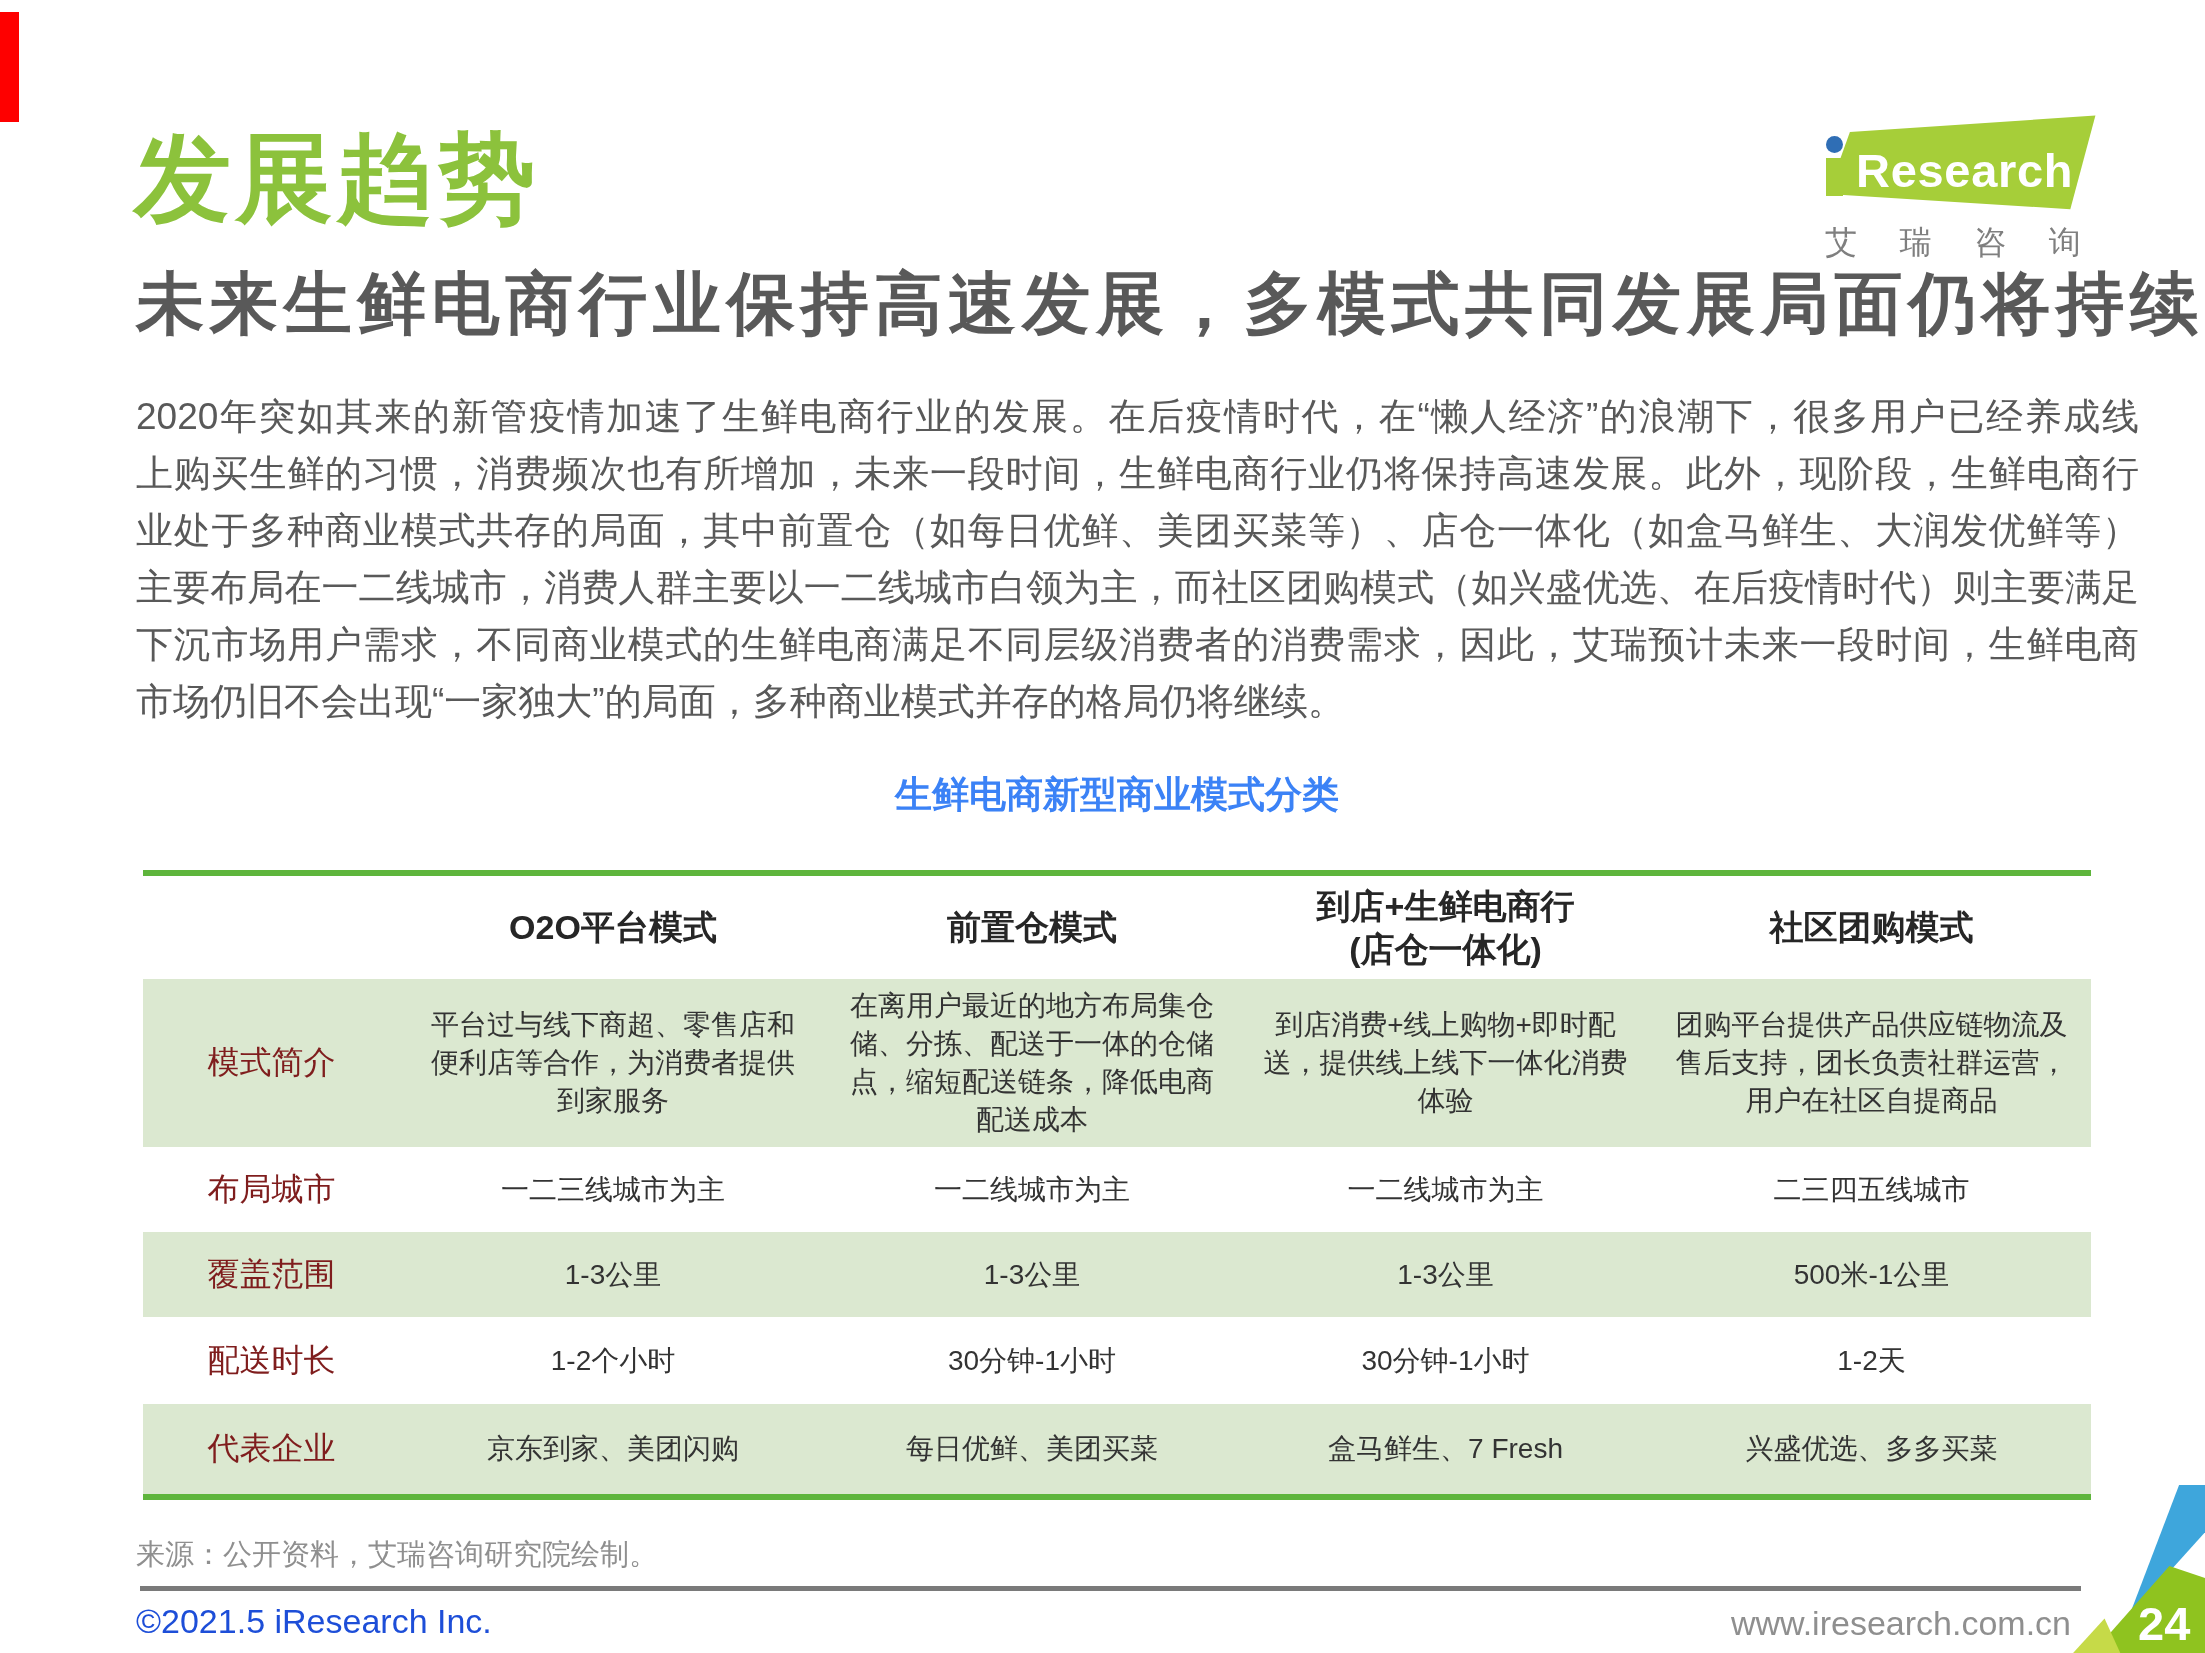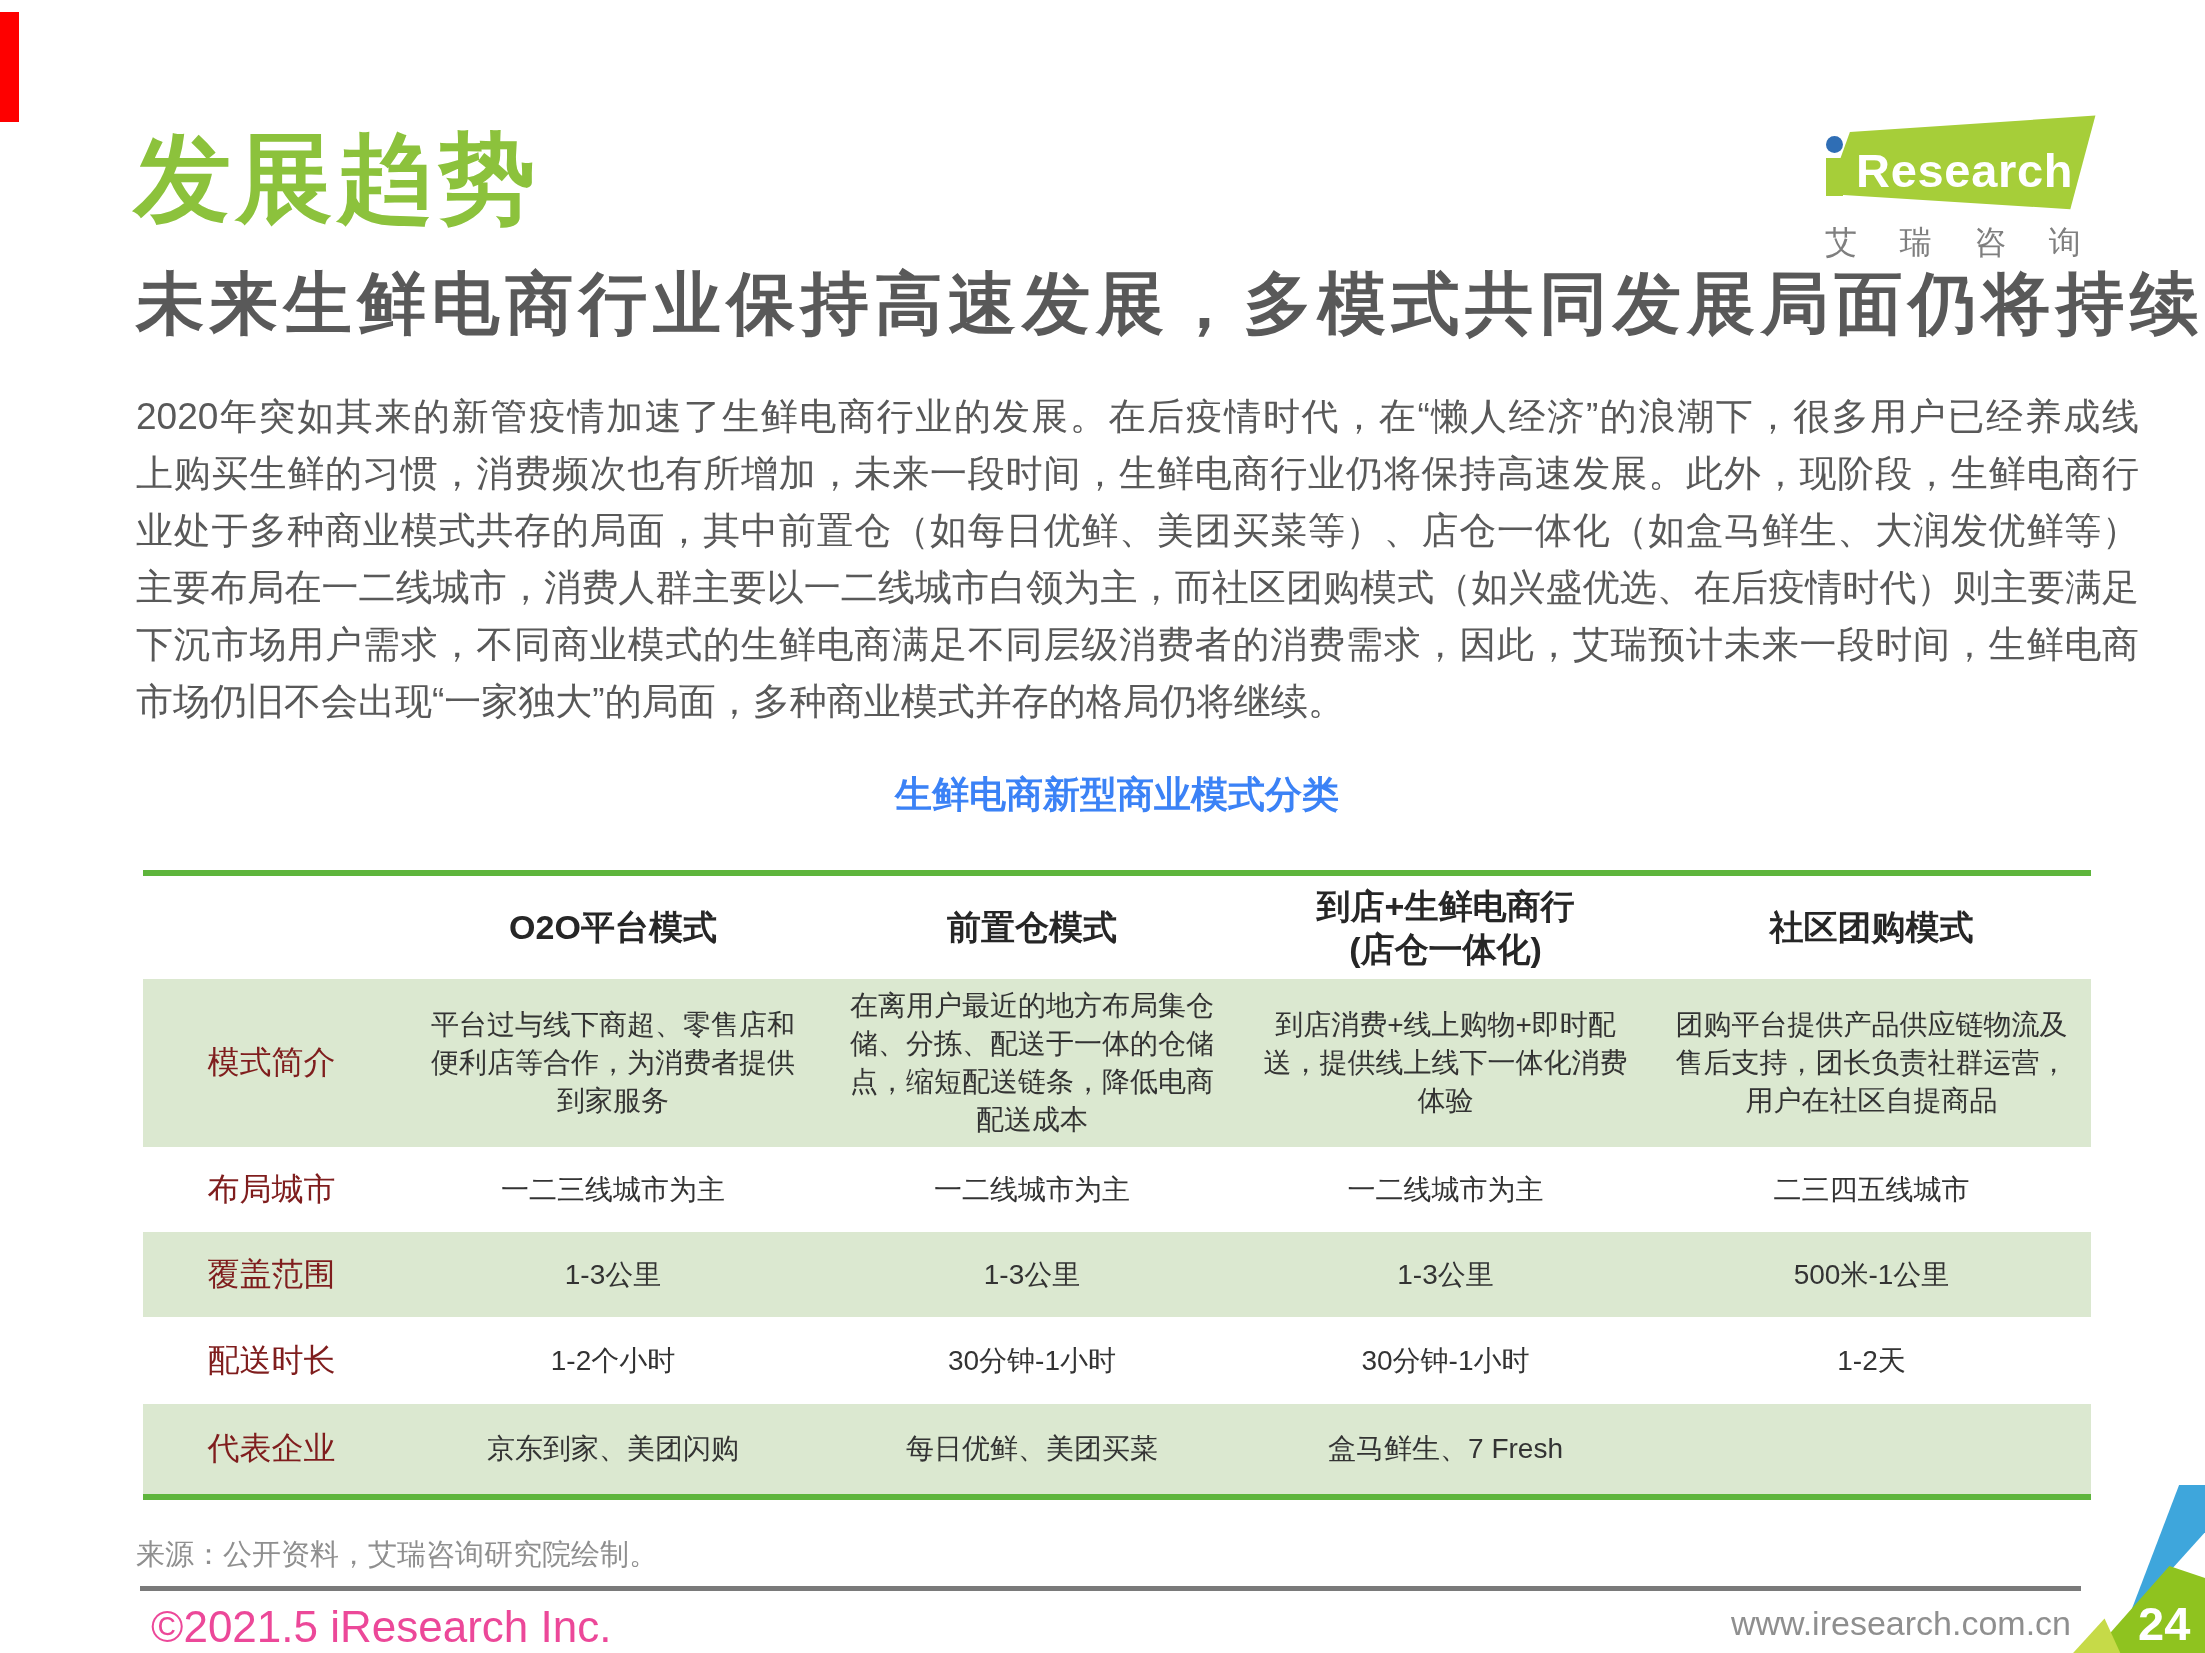--- a/index.html
+++ b/index.html
@@ -54,21 +54,21 @@
   .r-range{height:85px;}
   .r-time{height:87px;}
   .r-firms{height:90px;}
   .row-green{background:#dbe8d0;}
   .row-label{font-size:32px;color:#7f1d1d;text-align:center;}
   .td{font-size:28px;color:#333333;text-align:center;line-height:38px;padding:0 20.6px;}
   .t-row>div{align-self:center;}
   
   .source-note{position:absolute;left:136px;top:1535px;font-size:29px;color:#8f8f8f;}
   .footer-rule{position:absolute;left:140px;top:1586px;width:1941px;height:5.1px;background:#7a7a7a;}
-  .footer-copy{position:absolute;left:151px;top:1602px;font-size:44px;color:#ec4899;}
+  .footer-copy{position:absolute;left:136px;top:1602px;font-size:34px;color:#1d4ed8;}
   .footer-site{position:absolute;right:134px;top:1604px;font-size:34px;color:#8f8f8f;}
   
   .corner-deco{position:absolute;right:0;bottom:0;width:162px;height:169px;}
   .tri{position:absolute;left:0;top:0;width:100%;height:100%;}
   .tri-blue{background:#3ea6dc;clip-path:polygon(84% 0,100% 0,100% 28%,53% 78%);}
   .tri-green{background:#8fc31f;clip-path:polygon(30% 100%,100% 100%,100% 55%,78% 48%);}
   .tri-light{background:#c6da48;clip-path:polygon(18% 100%,48% 100%,38% 79%);}
   .page-num{position:absolute;right:14.7px;bottom:2.9px;font-size:47px;font-weight:bold;color:#ffffff;}
 </style>
 </head>
@@ -149,20 +149,21 @@
       <div class="td">30分钟-1小时</div>
       <div class="td">30分钟-1小时</div>
       <div class="td">1-2天</div>
     </div>
 
     <div class="t-row r-firms row-green">
       <div class="row-label">代表企业</div>
       <div class="td">京东到家、美团闪购</div>
       <div class="td">每日优鲜、美团买菜</div>
       <div class="td">盒马鲜生、7 Fresh</div>
+      <div class="td">兴盛优选、多多买菜</div>
     </div>
 
   </div>
 
   <div class="source-note">来源：公开资料，艾瑞咨询研究院绘制。</div>
 
   <div class="footer-rule"></div>
   <div class="footer-copy">©2021.5 iResearch Inc.</div>
   <div class="footer-site">www.iresearch.com.cn</div>
 

